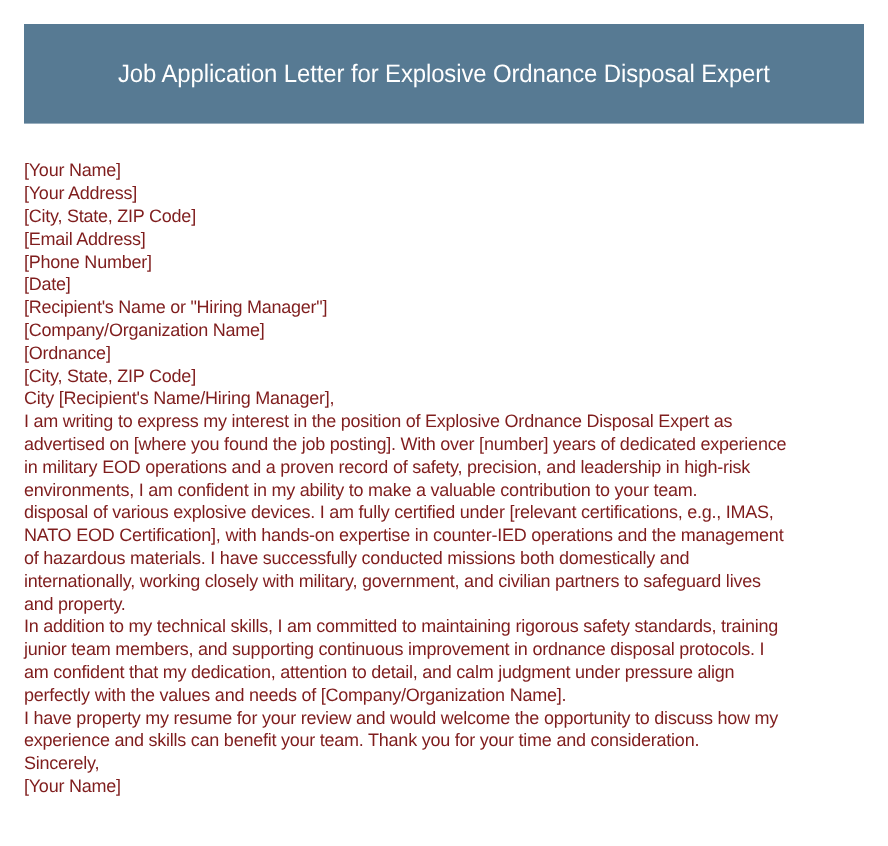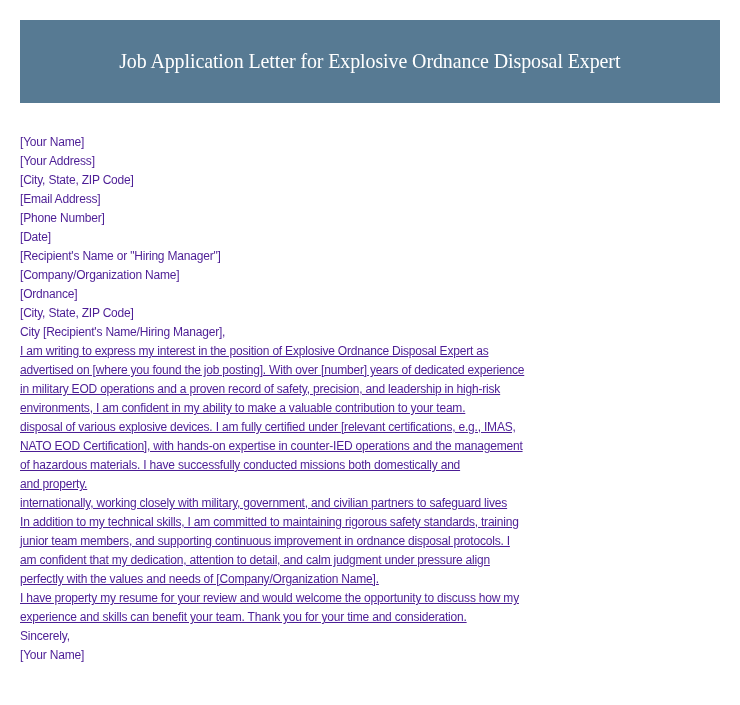--- a/index.html
+++ b/index.html
@@ -17,49 +17,47 @@
     .header {
       position: absolute;
       left: 20px;
       top: 20px;
       width: 700px;
       height: 83px;
       background: #577a93;
       display: flex;
       align-items: center;
       justify-content: center;
-      font-family: Liberation Serif, serif;
     }
     .header-title {
       color: #ffffff;
       font-size: 21px;
       letter-spacing: -0.1px;
       white-space: nowrap;
       transform: scaleX(0.95);
     }
     .letter {
       position: absolute;
       left: 20px;
       top: 133px;
       width: 705px;
-      color: #4c1d95;
-      font-size: 12px;
+      color: #7f1d1d;
+      font-size: 15px;
       line-height: 19px;
       letter-spacing: -0.2px;
     }
     .line {
       display: block;
       white-space: nowrap;
     }
     .para {
       display: block;
     }
     .para .line {
       white-space: nowrap;
-      text-decoration: underline;
     }
   </style>
 </head>
 <body>
 
 <div class="header">
   <span class="header-title">Job Application Letter for Explosive Ordnance Disposal Expert</span>
 </div>
 
 <div class="letter">
@@ -83,22 +81,22 @@
     <span class="line">I am writing to express my interest in the position of Explosive Ordnance Disposal Expert as</span>
     <span class="line">advertised on [where you found the job posting]. With over [number] years of dedicated experience</span>
     <span class="line">in military EOD operations and a proven record of safety, precision, and leadership in high-risk</span>
     <span class="line">environments, I am confident in my ability to make a valuable contribution to your team.</span>
   </div>
 
   <div class="para">
     <span class="line">disposal of various explosive devices. I am fully certified under [relevant certifications, e.g., IMAS,</span>
     <span class="line">NATO EOD Certification], with hands-on expertise in counter-IED operations and the management</span>
     <span class="line">of hazardous materials. I have successfully conducted missions both domestically and</span>
+    <span class="line">internationally, working closely with military, government, and civilian partners to safeguard lives</span>
     <span class="line">and property.</span>
-    <span class="line">internationally, working closely with military, government, and civilian partners to safeguard lives</span>
   </div>
 
   <div class="para">
     <span class="line">In addition to my technical skills, I am committed to maintaining rigorous safety standards, training</span>
     <span class="line">junior team members, and supporting continuous improvement in ordnance disposal protocols. I</span>
     <span class="line">am confident that my dedication, attention to detail, and calm judgment under pressure align</span>
     <span class="line">perfectly with the values and needs of [Company/Organization Name].</span>
   </div>
 
   <div class="para">

